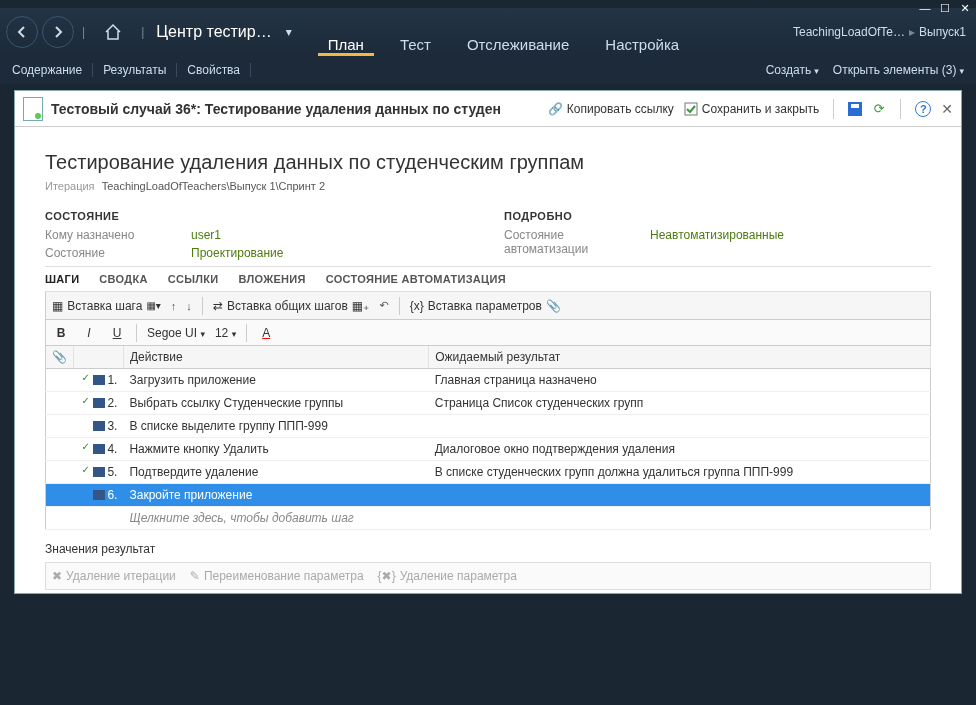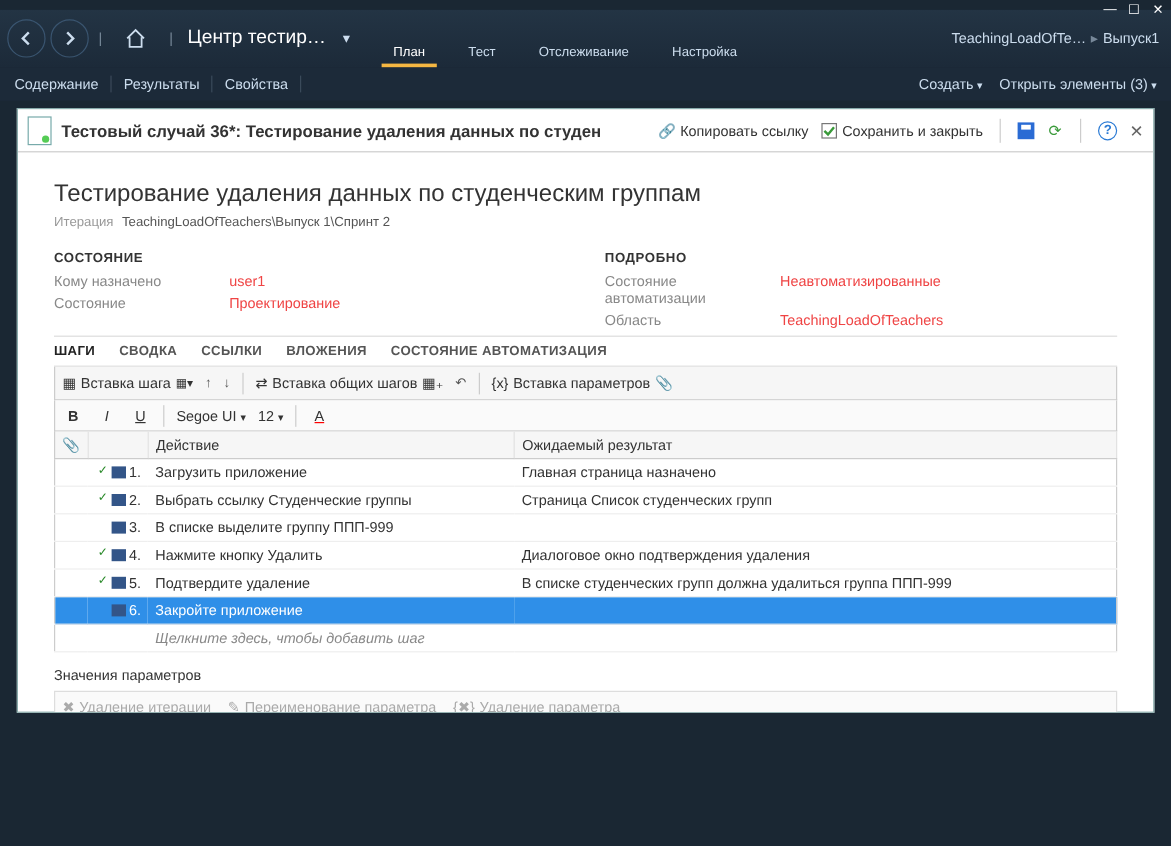--- a/index.html
+++ b/index.html
@@ -57,21 +57,21 @@
   margin-left: 4px;
   margin-right: 10px;
   white-space:nowrap;
 }
 .breadcrumb-caret { color:#cde; font-size:12px; margin-right:14px; cursor:pointer;}
 .tabs { display:flex; align-items:stretch; height:48px; }
 .tab {
   padding: 0 18px;
   display:flex; align-items:center;
   color:#cde;
-  font-size:11px;
+  font-size:15px;
   cursor:pointer;
   position:relative;
   margin-top:24px;
 }
 .tab.active {
   color:#fff;
 }
 .tab.active::after {
   content:"";
   position:absolute;
@@ -145,21 +145,21 @@
 .panel-body::-webkit-scrollbar-track{background:#eee;border-left:1px solid #ccc;}
 .panel-body::-webkit-scrollbar-thumb{background:#bbb;border:1px solid #999;}
 .test-title { font-size:20px; margin-bottom:6px;}
 .iter-line { font-size:11px; color:#555; margin-bottom:18px;}
 .iter-line .lbl{color:#999; margin-right:4px;}
 .two-col { display:flex; gap:32px; margin-bottom:2px;}
 .col { flex:1; font-size:12px;}
 .col-head { font-weight:bold; letter-spacing:0.5px; margin-bottom:6px; font-size:11px;}
 .kv { display:flex; gap:6px; margin-bottom:4px;}
 .kv .k { color:#888; width:140px;}
-.kv .v { color:#ef4444;}
+.kv .v { color:#4d7c0f;}
 .tabs-row {
   border-top:1px solid #ddd;
   border-bottom:1px solid #ddd;
   display:flex;
   padding: 6px 0;
   gap:20px;
   font-size:11px;
   font-weight:bold;
   color:#555;
   margin-bottom:0;
@@ -345,24 +345,20 @@
               <span class="v">Проектирование</span>
             </div>
           </div>
       </div>
       <div class="col">
         <div class="col-head">ПОДРОБНО</div>
         <div id="kv-right">
             <div class="kv">
               <span class="k">Состояние автоматизации</span>
               <span class="v">Неавтоматизированные</span>
-            </div>
-            <div class="kv">
-              <span class="k">Область</span>
-              <span class="v">TeachingLoadOfTeachers</span>
             </div>
           </div>
       </div>
     </div>
 
     <div class="tabs-row" id="tabs-row">
         <span class="trtab active">ШАГИ</span>
         <span class="trtab">СВОДКА</span>
         <span class="trtab">ССЫЛКИ</span>
         <span class="trtab">ВЛОЖЕНИЯ</span>
@@ -484,21 +480,21 @@
             <td></td>
           </tr>
           <tr class="placeholder-row">
             <td></td>
             <td></td>
             <td colspan="2">Щелкните здесь, чтобы добавить шаг</td>
           </tr>
         </tbody>
     </table>
 
-    <span class="section-label">Значения параметров</span>
+    <span class="section-label">Значения результат</span>
     <div class="param-toolbar">
       <div class="pit">
           <span>✖</span>
           <span>Удаление итерации</span>
         </div>
       <div class="pit">
           <span>✎</span>
           <span>Переименование параметра</span>
         </div>
       <div class="pit">

